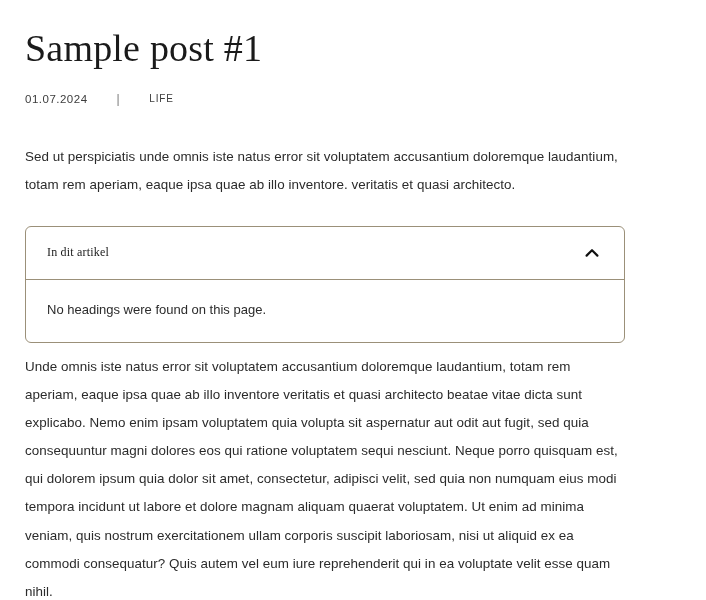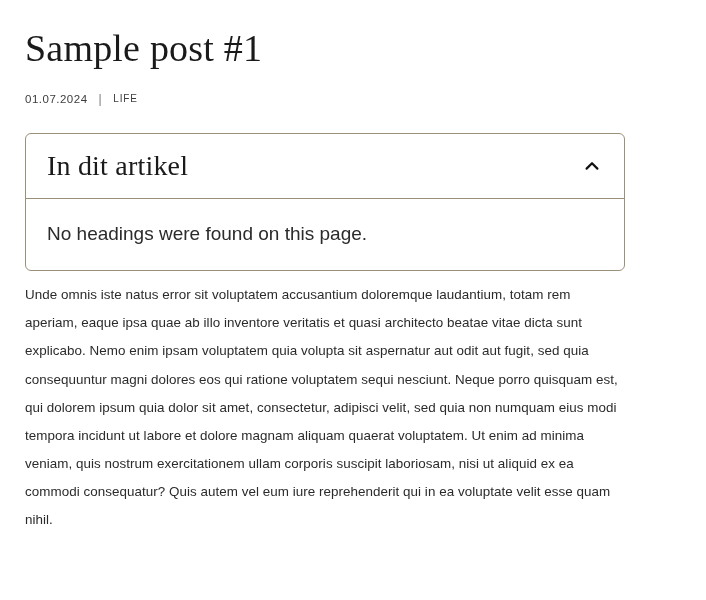--- a/index.html
+++ b/index.html
@@ -35,20 +35,21 @@
   }
 
   
   .post-meta {
     display: flex;
     align-items: center;
     margin-top: 21px;
     font-size: 11.5px;
     color: #3c3c3c;
     letter-spacing: 0.5px;
+    gap: 18px;
   }
   .post-meta .meta-date {
     font-size: 11.5px;
   }
   .post-meta .meta-sep {
     margin: 0 11px;
     color: #7a7a7a;
     font-size: 12px;
   }
   .post-meta .meta-category {
@@ -83,59 +84,60 @@
   .toc-header {
     display: flex;
     align-items: center;
     justify-content: space-between;
     padding: 16px 22px 16px 21px;
     cursor: pointer;
     border-bottom: 1px solid #9b9079;
   }
   .toc-title {
     font-family: "Liberation Serif", "DejaVu Serif", serif;
-    font-size: 28px;
+    font-size: 12px;
     font-weight: 400;
     color: #1a1a1a;
     letter-spacing: 0.2px;
   }
   .toc-chevron {
     display: inline-flex;
     align-items: center;
     justify-content: center;
     width: 20px;
     height: 20px;
     color: #111111;
     flex: 0 0 auto;
   }
   .toc-chevron svg {
     display: block;
   }
   .toc-body {
     padding: 20px 22px 21px 21px;
   }
   .toc-empty-message {
-    font-size: 19px;
+    font-size: 13px;
     line-height: 1.6;
     color: #2b2b2b;
   }
 </style>
 </head>
 <body>
 
 <div class="page">
 
   <h1 class="post-title">Sample post #1</h1>
 
   <div class="post-meta">
     <span class="meta-date">01.07.2024</span>
     <span class="meta-sep">|</span>
     <span class="meta-category">LIFE</span>
   </div>
 
+  <p class="intro-paragraph">Sed ut perspiciatis unde omnis iste natus error sit voluptatem accusantium doloremque laudantium, totam rem aperiam, eaque ipsa quae ab illo inventore. veritatis et quasi architecto.</p>
 
   <div class="toc-box">
     <div class="toc-header">
       <span class="toc-title">In dit artikel</span>
       <span class="toc-chevron">
         <svg width="18" height="18" viewBox="0 0 18 18" aria-hidden="true">
           <path d="M3.6 11.6 L9 6.2 L14.4 11.6" fill="none" stroke="currentColor" stroke-width="2.2" stroke-linecap="round" stroke-linejoin="round"></path>
         </svg>
       </span>
     </div>

